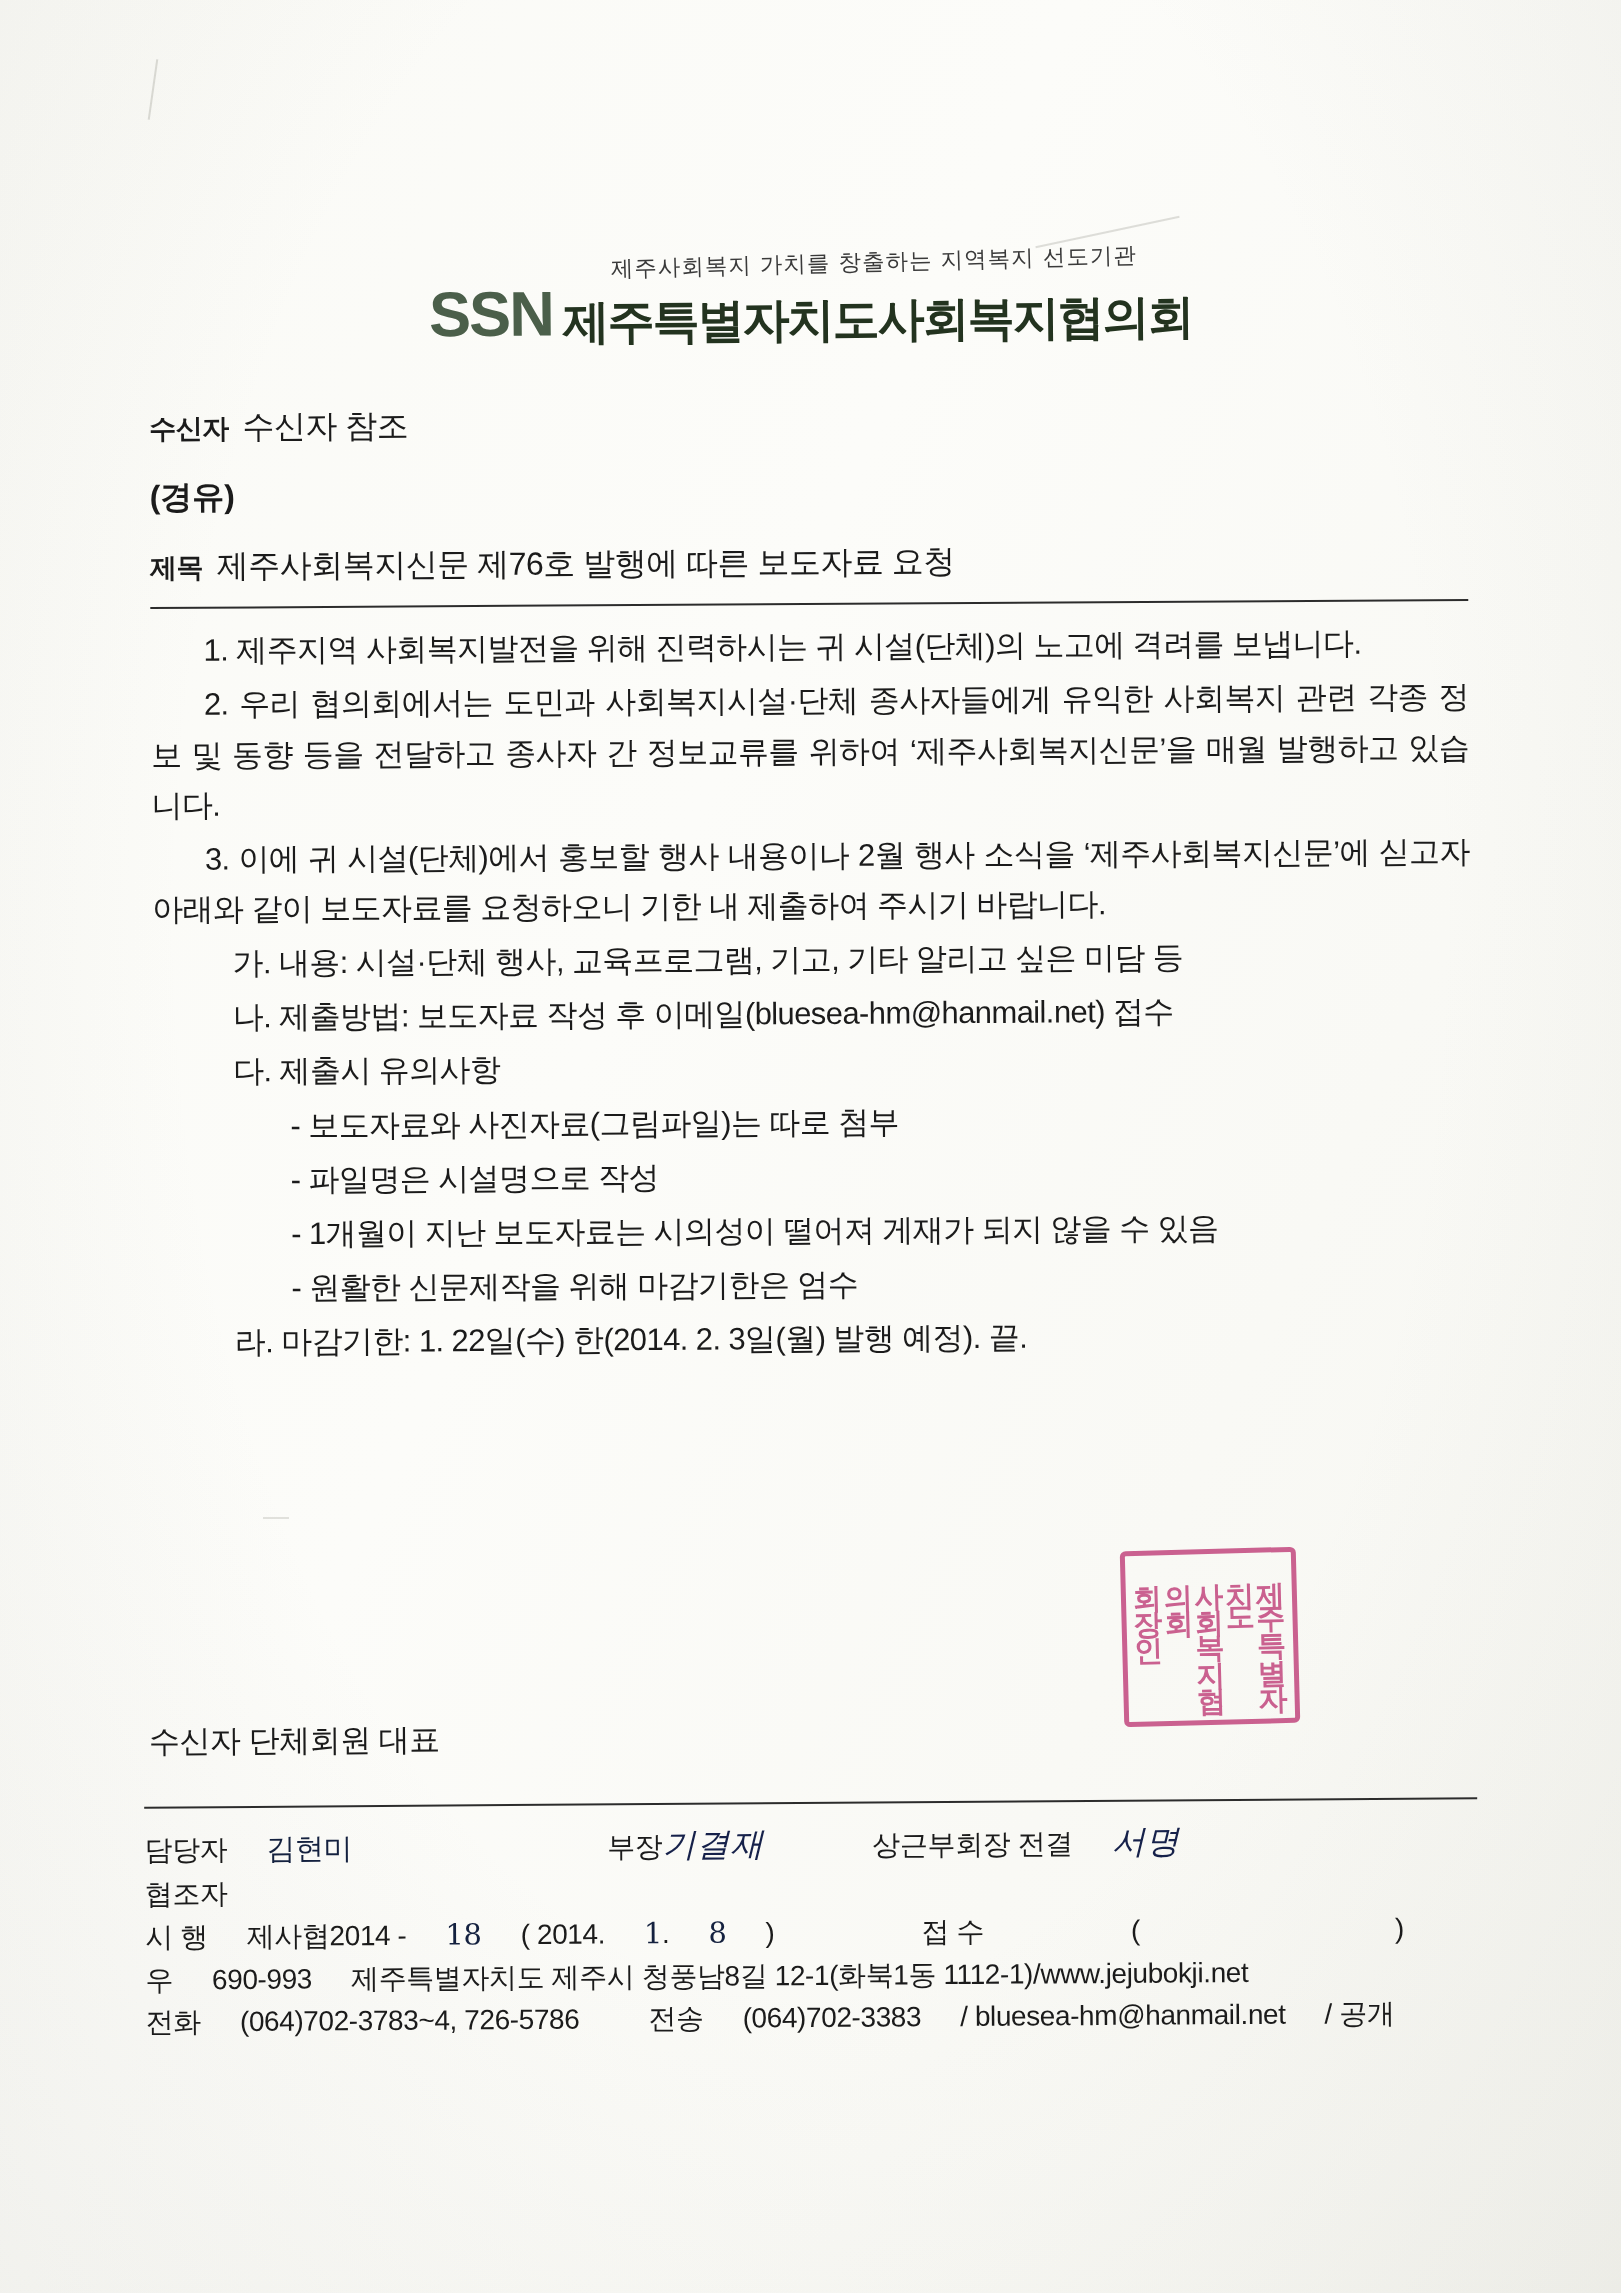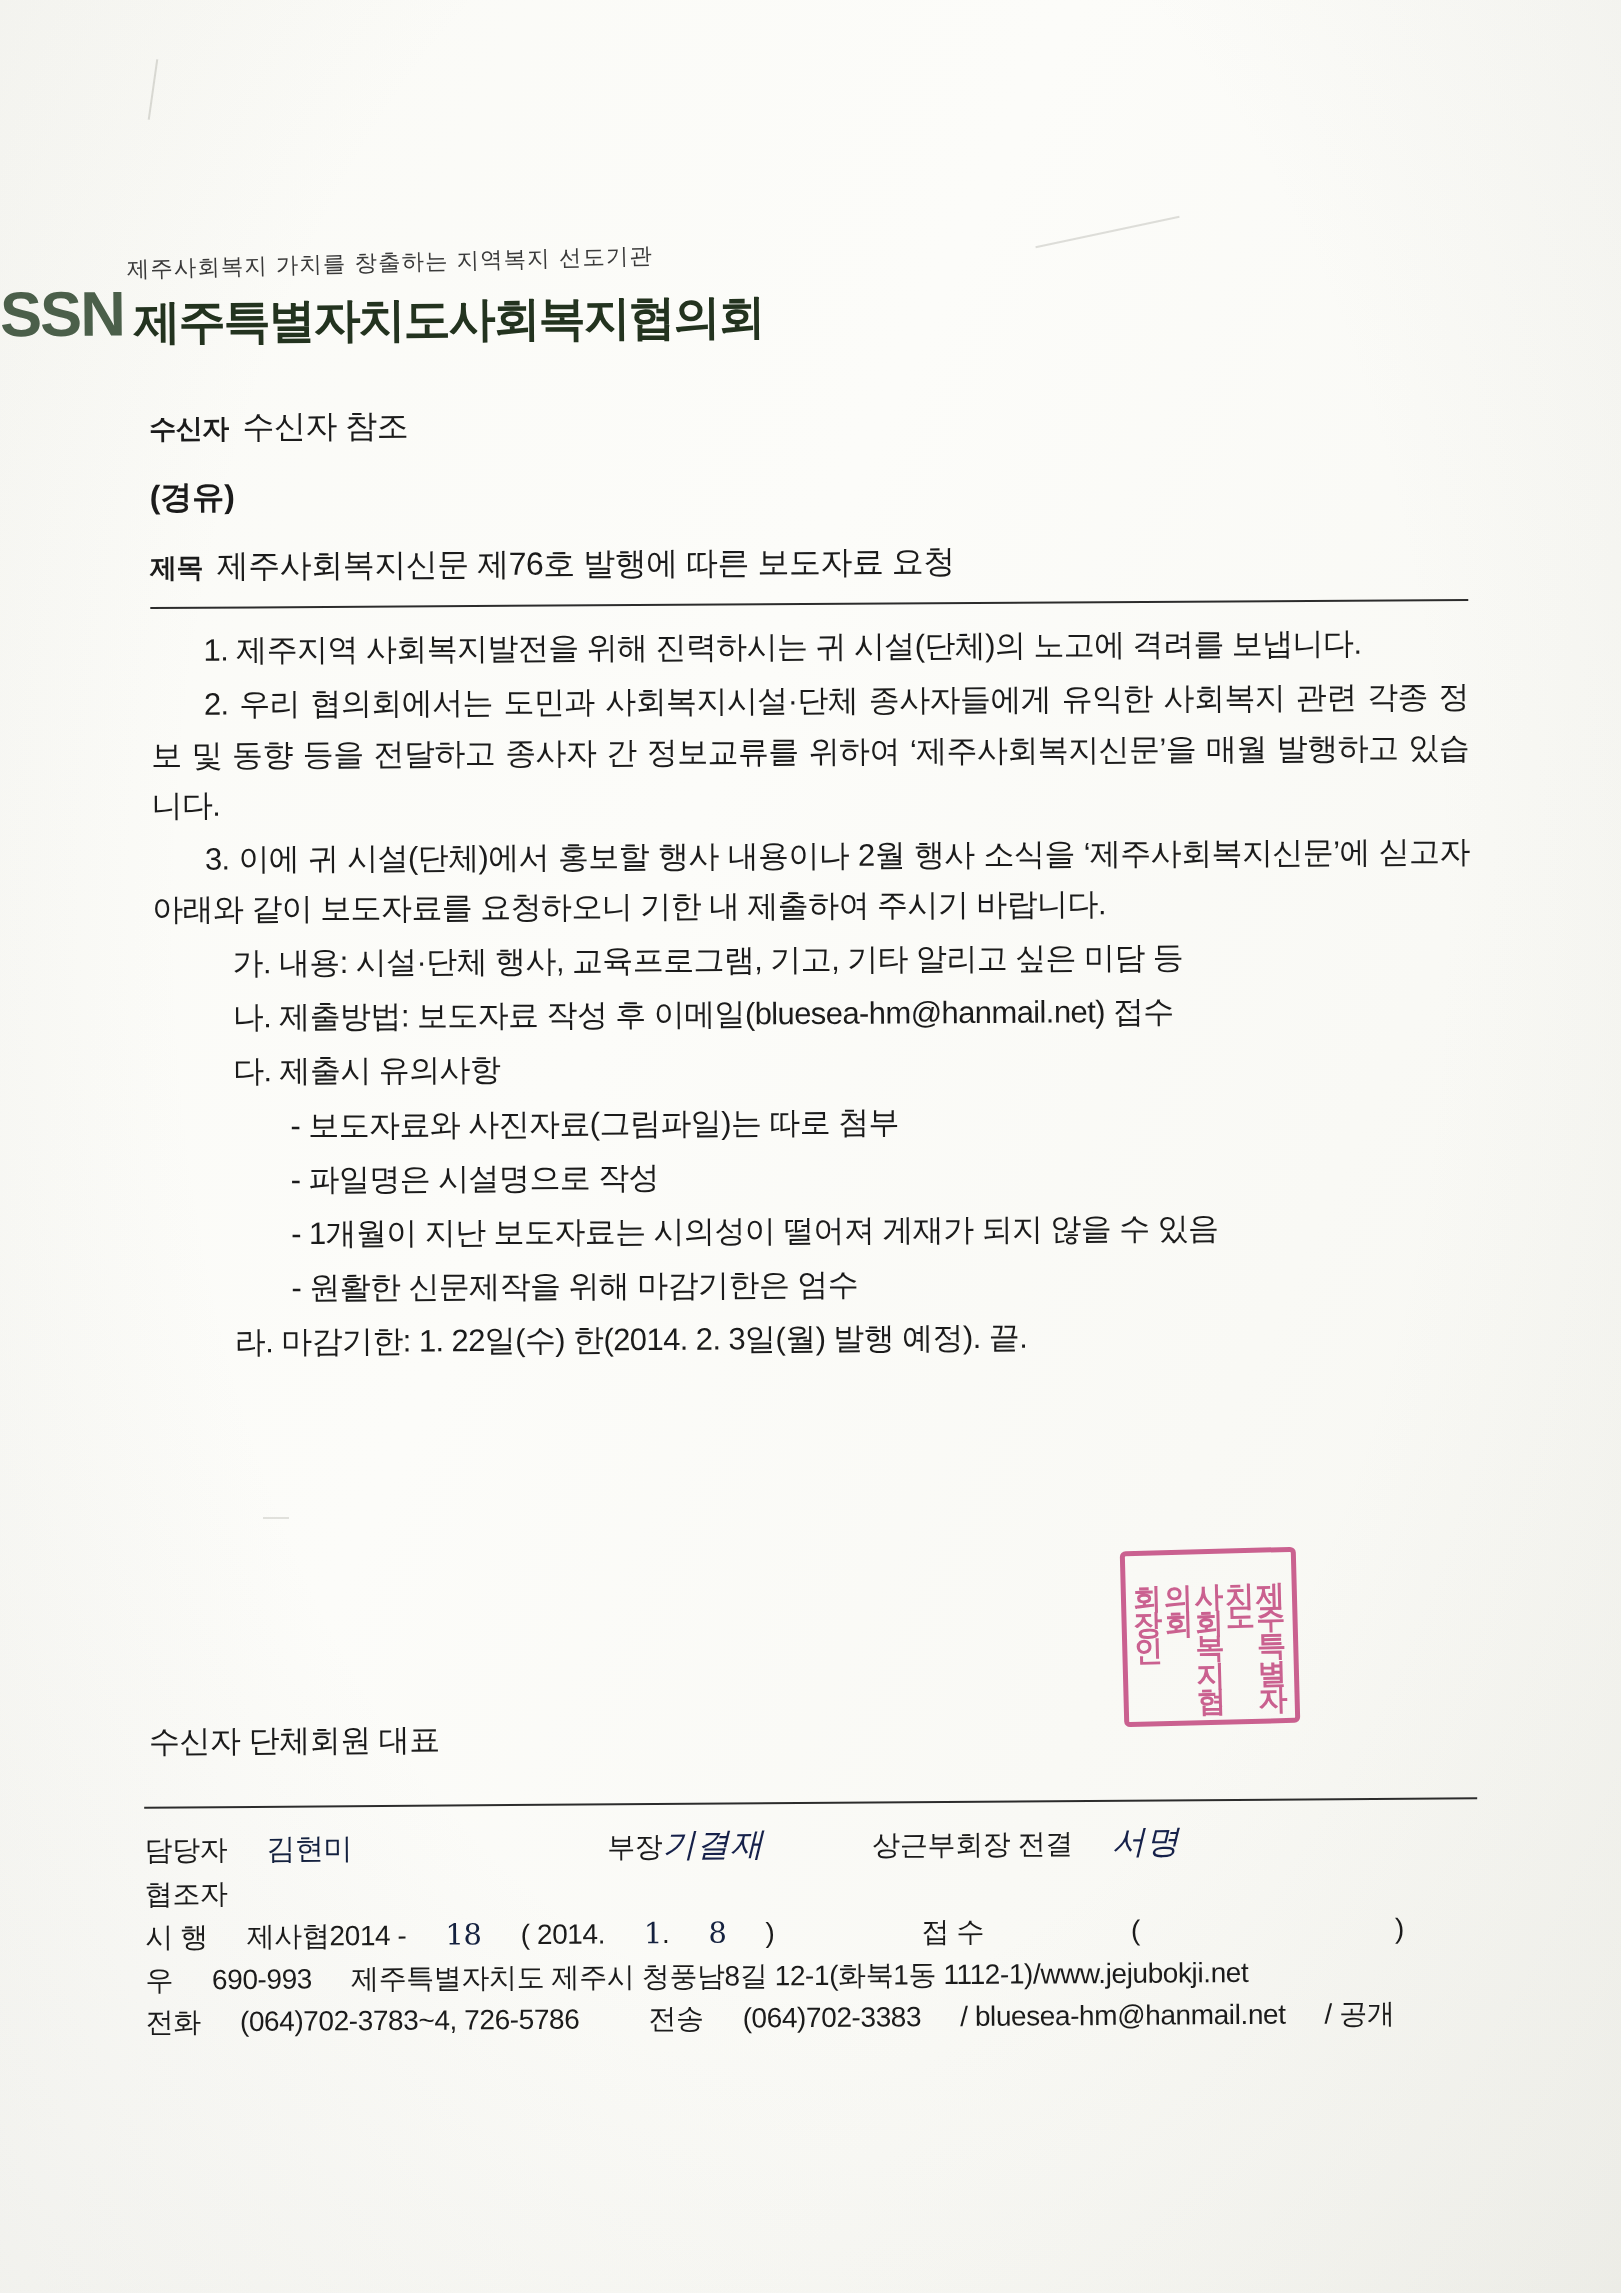--- a/index.html
+++ b/index.html
@@ -32,21 +32,21 @@
     background: #b9b9b2;
     pointer-events: none;
   }
 
   
   .letterhead {
     position: absolute;
     left: 0;
     top: 247px;
     width: 1621px;
-    text-align: left;
+    text-align: center;
   }
   .lh-inner {
     display: inline-block;
     position: relative;
     transform: rotate(-0.5deg);
   }
   .lh-tag {
     font-size: 22.5px;
     letter-spacing: 1px;
     color: #3a3a3a;

